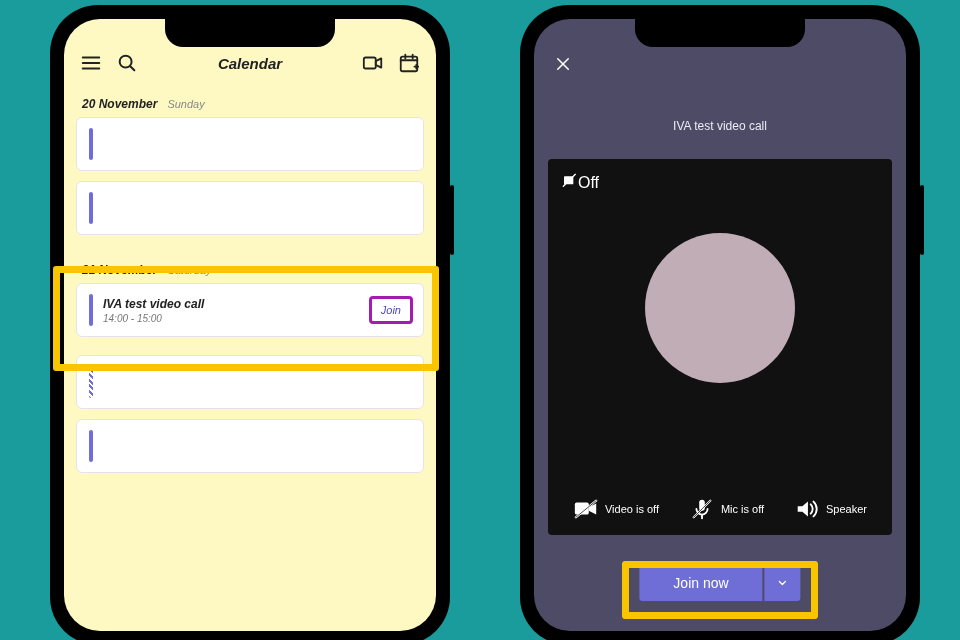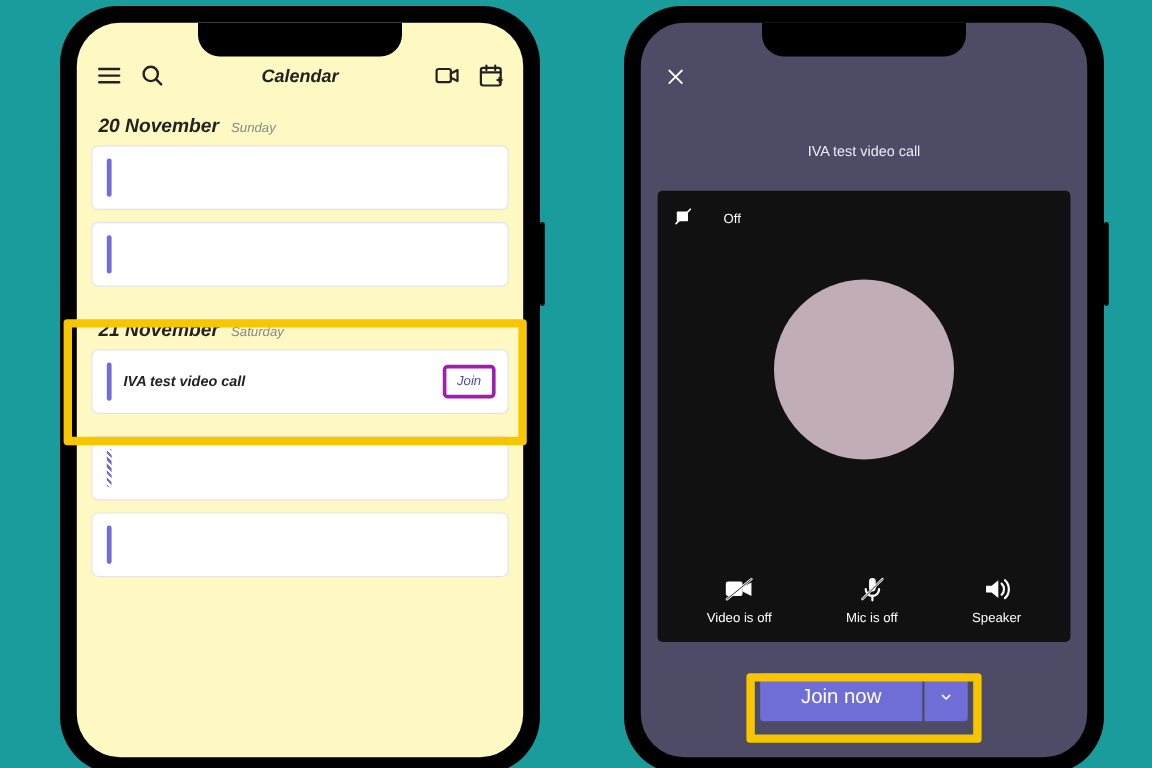--- a/index.html
+++ b/index.html
@@ -58,21 +58,21 @@
     padding: 32px 16px 10px 16px;
     height: 66px;
   }
   .cal-header .spacer { flex: 1; }
   .cal-title { font-weight: 700; font-size: 15px; color: #222; }
   .hdr-icon { width: 22px; height: 22px; display: flex; align-items: center; justify-content: center; color: #222; }
   .hdr-icon + .hdr-icon { margin-left: 14px; }
   .hdr-icon svg { width: 22px; height: 22px; }
   .cal-body { padding: 4px 12px 0 12px; }
   .day-head { display: flex; align-items: baseline; gap: 10px; margin: 8px 0 6px 6px; }
-  .day-date { font-size: 16px; font-weight: 700; color: #222; }
+  .day-date { font-size: 12px; font-weight: 700; color: #222; }
   .day-name { font-size: 11px; color: #888; }
   .event-card {
     border: 1px solid #e4e4e8;
     border-radius: 6px;
     padding: 10px 10px 10px 12px;
     margin-bottom: 10px;
     display: flex;
     align-items: center;
     min-height: 46px;
     background: #fff;
@@ -135,56 +135,56 @@
     background: #111;
     border-radius: 4px;
     overflow: hidden;
   }
   .bg-off {
     position: absolute;
     top: 14px;
     left: 14px;
     display: flex;
     align-items: center;
-    gap: 25px;
+    gap: 0;
     color: #fff;
-    font-size: 11px;
+    font-size: 16px;
   }
   .bg-off-icon svg { width: 16px; height: 16px; }
   .avatar {
     position: absolute;
     top: 74px;
     left: 50%;
     transform: translateX(-50%);
     width: 150px;
     height: 150px;
     border-radius: 50%;
     background: #c0adb5;
   }
   .controls {
     position: absolute;
     bottom: 14px;
     left: 0; right: 0;
     display: flex;
     justify-content: space-around;
     padding: 0 10px;
   }
-  .ctrl { display: flex; flex-direction: column; align-items: center; gap: 6px; color: #fff; font-size: 11px; }
+  .ctrl { display: flex; flex-direction: row; align-items: center; gap: 6px; color: #fff; font-size: 11px; }
   .ctrl svg { width: 26px; height: 24px; }
   .joinnow-wrap {
     position: absolute;
     bottom: 30px;
     left: 50%;
     transform: translateX(-50%);
     display: flex;
   }
   .joinnow {
     background: #6e6ed6;
     color: #fff;
-    font-size: 17px;
+    font-size: 14px;
     padding: 10px 34px;
     border-top-left-radius: 3px;
     border-bottom-left-radius: 3px;
   }
   .joinnow-drop {
     background: #6e6ed6;
     color: #fff;
     padding: 10px 12px;
     margin-left: 2px;
     border-top-right-radius: 3px;
@@ -262,20 +262,21 @@
 
       <div style="height:10px"></div>
       <div class="day-head">
         <span class="day-date">21 November</span>
         <span class="day-name">Saturday</span>
       </div>
       <div class="event-card">
         <div class="stripe stripe-solid"></div>
         <div class="event-text">
           <div class="event-title">IVA test video call</div>
+          <div class="event-time">14:00 - 15:00</div>
         </div>
         <div class="join-btn">Join</div>
       </div>
 
       <div style="height:8px"></div>
 
       <div class="event-card">
         <div class="stripe stripe-hatch"></div>
       </div>
       <div class="event-card">

